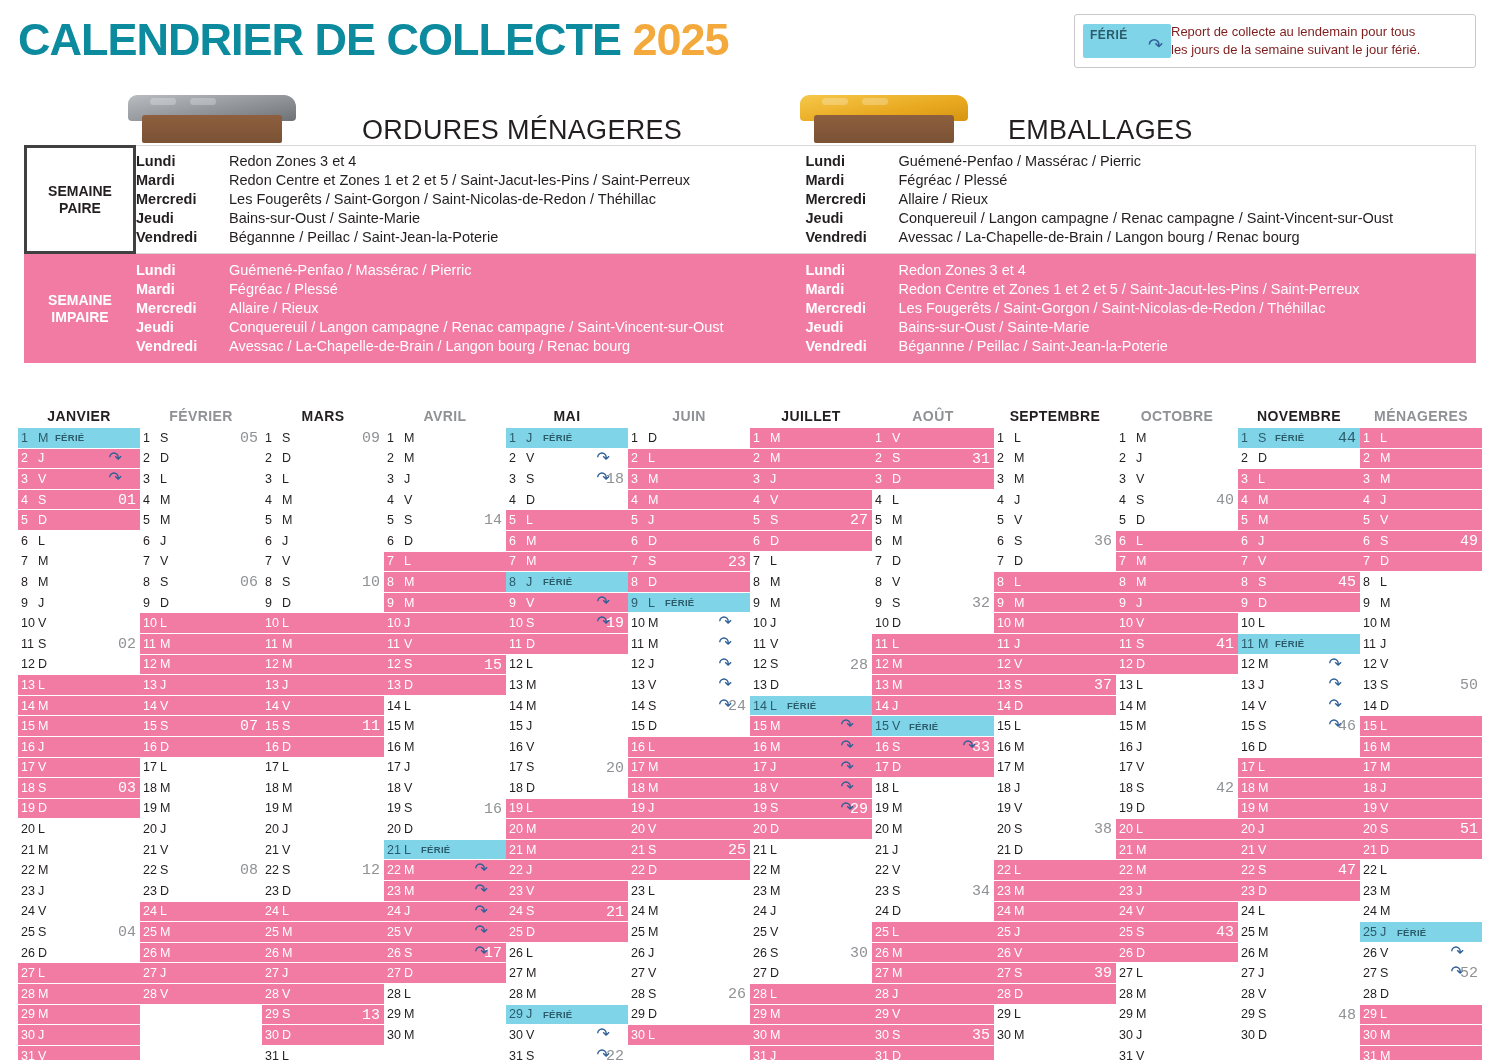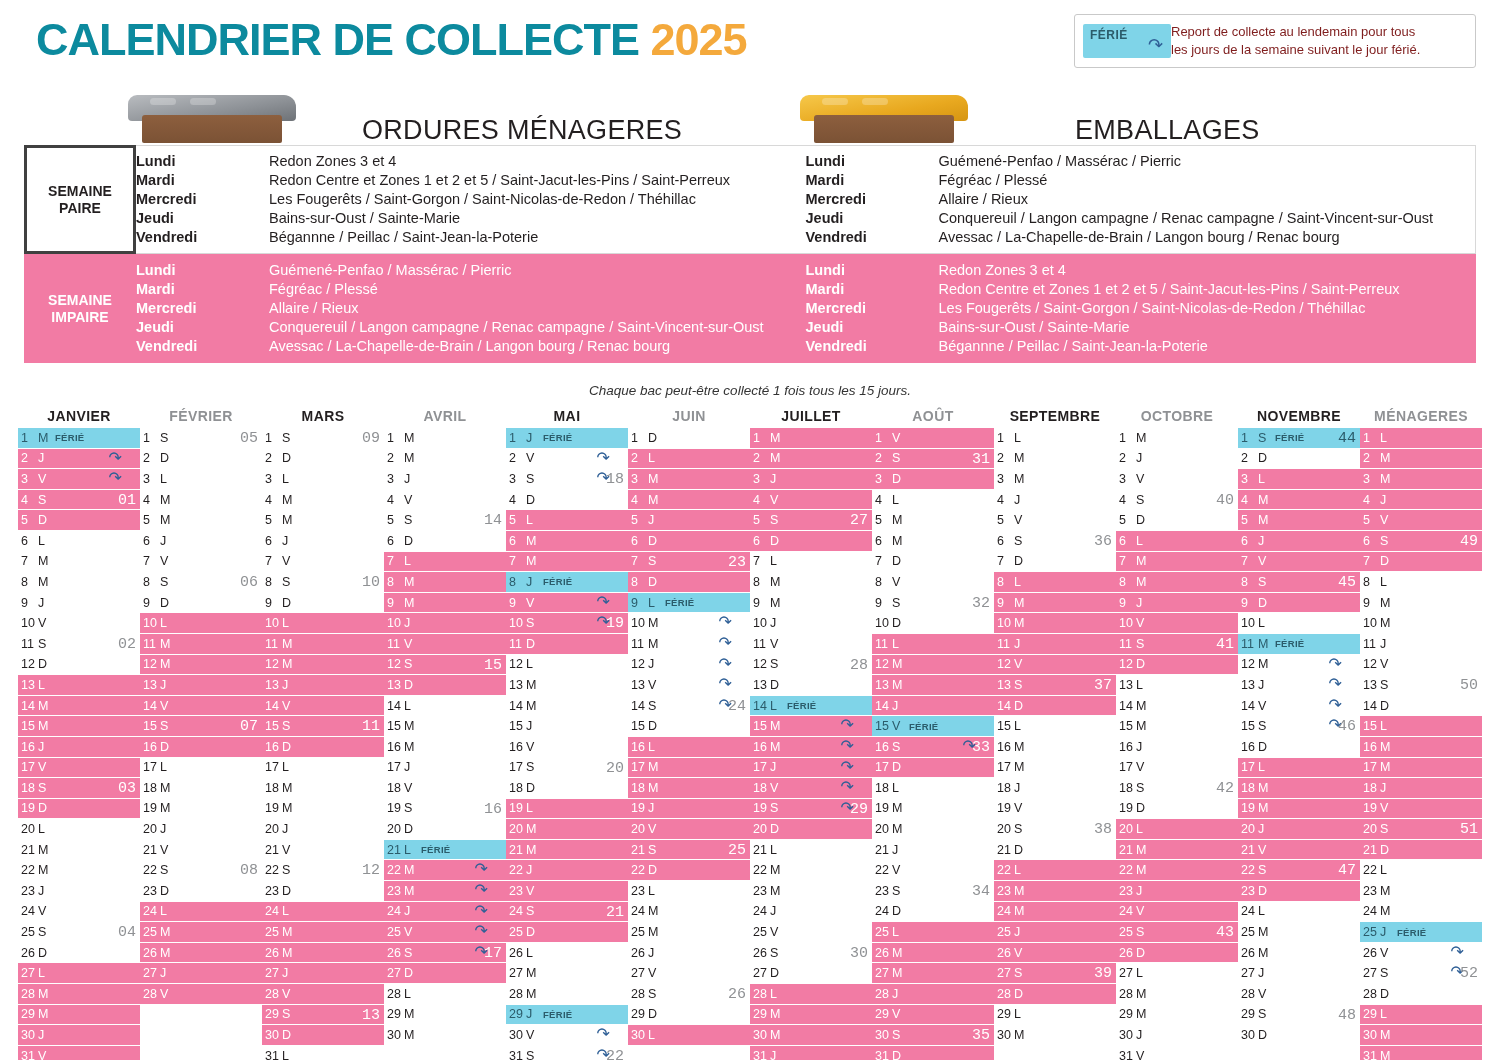--- a/index.html
+++ b/index.html
@@ -7,21 +7,21 @@
     width:1500px; height:1060px;
     font-family:"Liberation Sans", sans-serif;
     background:#ffffff;
     color:#231f20;
     overflow:hidden;
   }
   .page { position:relative; width:1500px; height:1060px; }
 
   
   .title {
-    position:absolute; left:36px; top:14px;
+    position:absolute; left:18px; top:14px;
     font-size:45px; font-weight:bold; letter-spacing:-1px;
     color:#0c8a9e; white-space:nowrap;
   }
   .title .year { color:#f4a93c; }
 
   .ferie-note {
     position:absolute; right:24px; top:14px;
     width:400px; height:52px;
     border:1px solid #c9c9c9; border-radius:3px;
     background:#fff;
@@ -81,21 +81,21 @@
     border:3px solid #404040;
   }
   .sched-row.odd .sched-label { color:#fff; border-color:#f27ba4; }
   .half {
     flex:1; border:1px solid #d8d8d8; border-left:none;
     padding:6px 0 6px 0;
   }
   .sched-row.odd .half { border-color:#f27ba4; color:#fff; }
   .dayline { display:flex; font-size:14.5px; line-height:19px; }
   .dayname { width:86px; flex:none; text-align:left; font-weight:bold; padding-right:7px; }
-  .daytext { white-space:nowrap;margin-left:40px; }
+  .daytext { white-space:nowrap; }
   .om-half { border-right:none; }
 
   .sched-note {
     position:absolute; left:0; right:0; top:383px;
     text-align:center; font-style:italic; font-size:13.5px; color:#333;
   }
 
   
   .cal { position:absolute; left:18px; top:408px; width:1464px; }
   .months { display:flex; }
@@ -158,21 +158,21 @@
       <div class="notch" style="left:62px;"></div>
   </div>
   <div class="section-title" style="left:362px; top:115px;">ORDURES MÉNAGERES</div>
 
   <div class="bin bin-yellow" style="left:800px; top:95px;">
     <div class="lid"></div>
       <div class="body"></div>
       <div class="notch" style="left:22px;"></div>
       <div class="notch" style="left:62px;"></div>
   </div>
-  <div class="section-title" style="left:1075px; top:115px;">EMBALLAGES</div>
+  <div class="section-title" style="left:1008px; top:115px;">EMBALLAGES</div>
 
   <div class="sched">
     <div class="sched-row even">
       <div class="sched-label">
         <div>
           <div>SEMAINE</div>
           <div>PAIRE</div>
         </div>
       </div>
       <div class="half om-half" id="even-om">
@@ -267,21 +267,20 @@
             <span class="daytext">Bains-sur-Oust / Sainte-Marie</span>
           </div>
           <div class="dayline">
             <span class="dayname">Vendredi</span>
             <span class="daytext">Bégannne / Peillac / Saint-Jean-la-Poterie</span>
           </div>
         </div>
     </div>
   </div>
 
-  <div class="sched-note">Chaque bac peut-être collecté 1 fois tous les 15 jours.</div>
 
   <div class="cal">
     <div class="months" id="months">
         <div class="month">
           <div class="mname dark">JANVIER</div>
           <div class="cell c-blue">
             <span class="d">1</span>
             <span class="w">M</span>
             <span class="fer">FÉRIÉ</span>
           </div>

